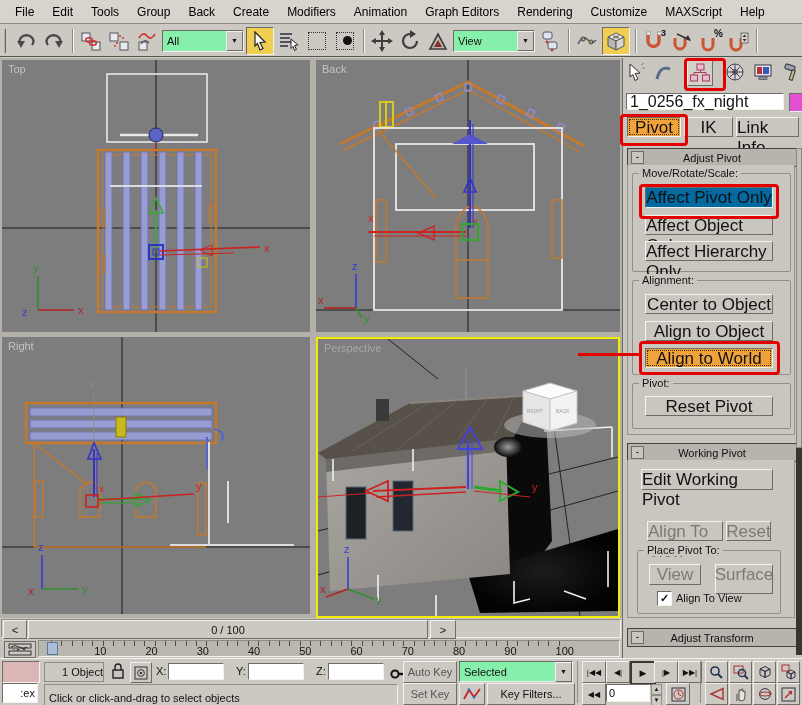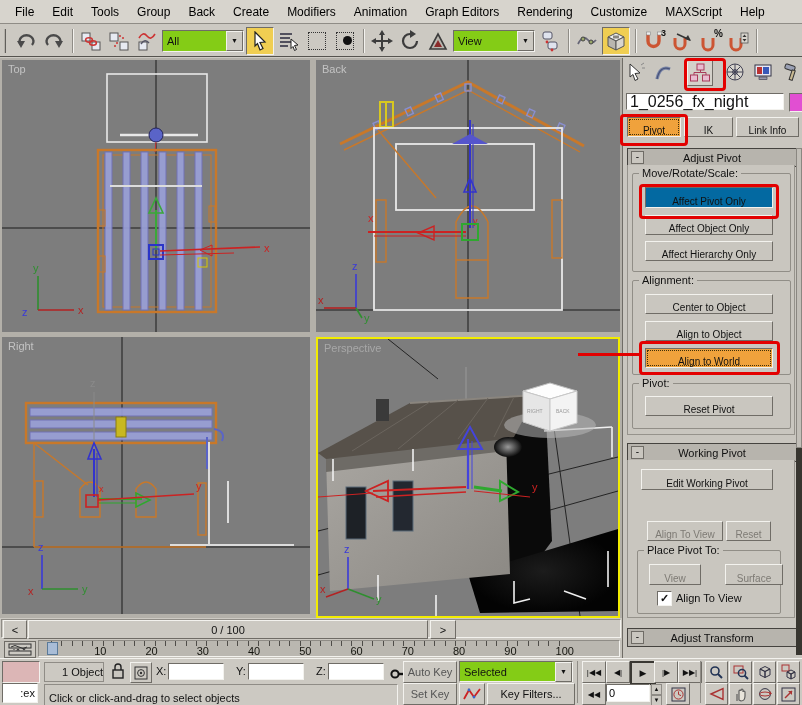--- a/index.html
+++ b/index.html
@@ -7,32 +7,32 @@
   .page{position:relative;width:802px;height:705px;background:#ccc9c2;overflow:hidden}
   .abs{position:absolute}
   
   .menubar{left:0;top:0;width:802px;height:24px;background:#d7d4cd;border-bottom:1px solid #8f8c86;display:flex;align-items:center;padding-left:6px;box-sizing:border-box}
   .menu-item{padding:0 9px;font-size:12px;color:#000}
   .toolbar{left:0;top:25px;width:802px;height:32px;background:#ccc9c2;border-bottom:1px solid #55534e;display:flex;align-items:center;gap:2px;padding-left:2px;box-sizing:border-box}
   .tsep{width:1px;height:24px;background:#8f8c86;margin:0 3px;box-shadow:1px 0 0 #f3f2ee}
   .grab{width:3px;height:24px;border-left:2px ridge #b5b2ab;margin:0 2px}
   .ibtn{width:26px;height:26px;display:flex;align-items:center;justify-content:center;background:#ccc9c2;position:relative}
   .ibtn.active{background:#f0ce52;border:1px solid;border-color:#6f6c66 #f3f2ee #f3f2ee #6f6c66}
-  .combo{height:20px;background:#84cc16;border:1px solid;border-color:#6f6c66 #f3f2ee #f3f2ee #6f6c66;display:flex;align-items:center}
+  .combo{height:20px;background:#86efac;border:1px solid;border-color:#6f6c66 #f3f2ee #f3f2ee #6f6c66;display:flex;align-items:center}
   .combo .cval{flex:1;padding:0 4px;font-size:11px;white-space:nowrap;overflow:hidden}
   .combo .carr{width:15px;height:18px;background:#ccc9c2;border:1px solid;border-color:#f3f2ee #6f6c66 #6f6c66 #f3f2ee;display:flex;align-items:center;justify-content:center;font-size:7px}
   
   .vp{background:#7d7d7d;overflow:hidden}
   .vplabel{position:absolute;left:6px;top:3px;color:#c3c3c3;font-size:11px;z-index:5}
   
   .cpanel{left:622px;top:58px;width:180px;height:600px;background:#c9c6bf;border-left:1px solid #6f6c66}
   .ptab{width:27px;height:25px;display:flex;align-items:center;justify-content:center;background:#c9c6bf}
   .ptab.active{background:#d4d1ca;border:1px solid;border-color:#f3f2ee #6f6c66 #6f6c66 #f3f2ee}
   .field{background:#fff;border:1px solid;border-color:#6f6c66 #f3f2ee #f3f2ee #6f6c66;font-size:16px;padding:0 3px;display:flex;align-items:center;box-sizing:border-box}
-  .pbtn{background:#c9c6bf;border:1px solid;border-color:#f3f2ee #6f6c66 #6f6c66 #f3f2ee;display:flex;align-items:flex-end;justify-content:center;font-size:10px;box-sizing:border-box}
+  .pbtn{background:#c9c6bf;border:1px solid;border-color:#f3f2ee #6f6c66 #6f6c66 #f3f2ee;display:flex;align-items:flex-start;justify-content:center;font-size:17px;box-sizing:border-box}
   .pbtn.pink{background:#0369a1;border-color:#6f6c66 #f3f2ee #f3f2ee #6f6c66}
   .pbtn.orange{background:#f0a23c;border-color:#6f6c66 #f3f2ee #f3f2ee #6f6c66;outline:1px dotted #40300a;outline-offset:-3px}
   .pbtn.dis{color:#7d7a74}
   .rhead{background:#b7b4ad;border:1px solid #45433f;display:flex;align-items:center;justify-content:center;font-size:11px}
   .rminus{position:absolute;left:3px;top:2px;width:11px;height:11px;background:#c9c6bf;border:1px solid #6f6c66;font-size:10px;line-height:9px;text-align:center}
   .rbody{border:1px solid #96938c;border-top:none;background:#c9c6bf;box-sizing:border-box}
   .group{border:1px solid #918e87;border-radius:2px}
   .legend{position:absolute;top:-7px;left:6px;background:#c9c6bf;padding:0 3px;font-size:11px;white-space:nowrap}
   .cbx{width:13px;height:13px;background:#fff;border:1px solid;border-color:#6f6c66 #f3f2ee #f3f2ee #6f6c66;text-align:center;line-height:12px;font-size:11px;font-weight:bold}
   
@@ -551,21 +551,21 @@
       </div>
     <div class="pbtn dis abs" style="left:103px;top:463px;width:45px;height:20px">
         <span>Reset</span>
       </div>
     <div class="group abs" style="left:14px;top:492px;width:142px;height:62px">
       <span class="legend">Place Pivot To:</span>
     </div>
     <div class="pbtn dis abs" style="left:26px;top:506px;width:52px;height:21px">
         <span>View</span>
       </div>
-    <div class="pbtn dis abs" style="left:102px;top:506px;width:58px;height:21px">
+    <div class="pbtn dis abs" style="left:92px;top:506px;width:58px;height:30px">
         <span>Surface</span>
       </div>
     <div class="cbx abs" style="left:34px;top:533px"><span>✓</span></div>
     <div class="abs lbl" style="left:53px;top:534px"><span>Align To View</span></div>
 
     <div class="rhead abs" style="left:4px;top:570px;width:168px;height:17px">
       <span class="rminus">-</span>
       <span>Adjust Transform</span>
     </div>
 

